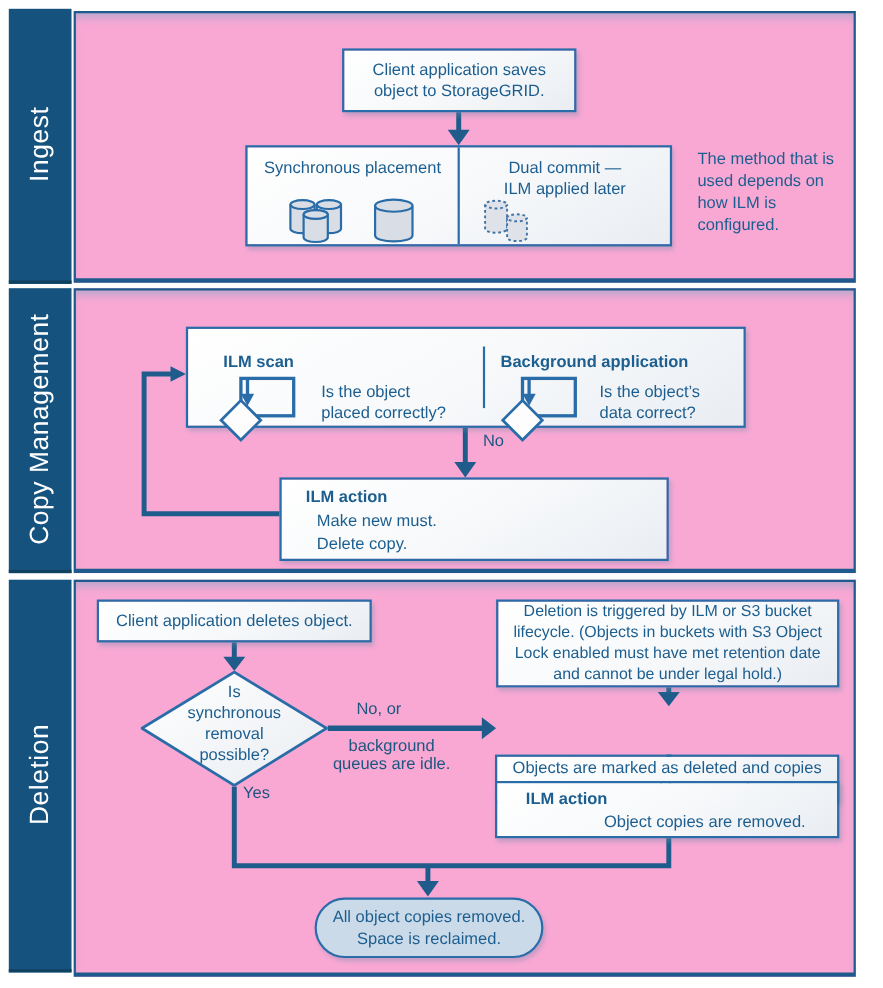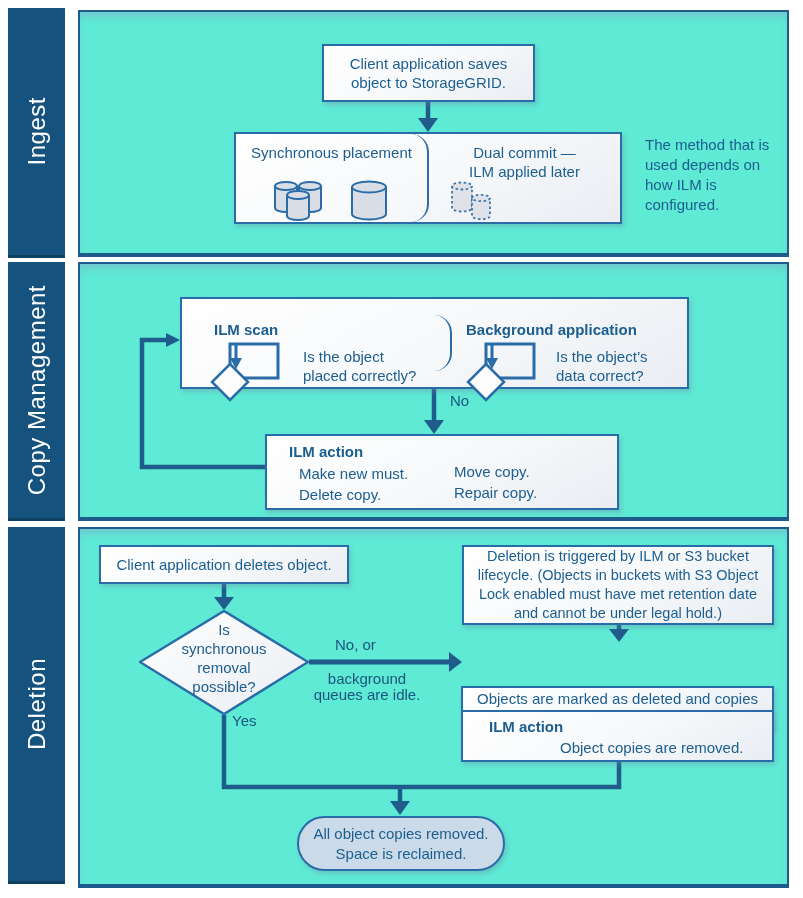--- a/index.html
+++ b/index.html
@@ -12,42 +12,42 @@
     border-bottom:3px solid #0F4161;box-sizing:border-box;
     display:flex;align-items:center;justify-content:center;
   }
   .lane-label span{
     writing-mode:vertical-rl;transform:rotate(180deg);
     color:#fff;font-size:24px;letter-spacing:.5px;white-space:nowrap;
   }
 
   
   .panel{
-    position:absolute;left:78px;width:711px;background:#5eead4;box-sizing:border-box;
+    position:absolute;left:67px;width:711px;background:#f9a8d4;box-sizing:border-box;
     border:2px solid #1E5B8C;border-bottom-width:4px;
     box-shadow:inset 0 7px 8px -3px rgba(130,165,200,.55);
   }
 
   
   .fbox{
     position:absolute;box-sizing:border-box;
     border:2px solid #2A6CA8;
     background:linear-gradient(150deg,#ffffff 0%,#f6f8fa 55%,#e9edf2 100%);
     box-shadow:2px 3px 4px rgba(110,140,170,.38);
     color:#1C5E8F;font-size:15px;line-height:19px;
   }
   .center{display:flex;align-items:center;justify-content:center;text-align:center;}
   .pre{white-space:pre-line;}
   .bold{font-weight:bold;}
   .note{position:absolute;color:#1C5E8F;font-size:15px;line-height:20px;}
   .lbl{position:absolute;color:#1A567F;font-weight:normal;font-size:15px;line-height:16px;}
 
   .cells{display:flex;width:100%;height:100%;}
   .cell{position:relative;flex:1;box-sizing:border-box;}
-  .cell.divider{border-right:2px solid #2A6CA8;border-radius:18px;}
+  .cell.divider{border-right:2px solid #2A6CA8;}
   .cell-title{position:absolute;top:9px;left:0;right:0;text-align:center;}
 
   .abs{position:absolute;}
   svg{display:block;}
 
   
   .pill{
     position:absolute;box-sizing:border-box;border:2px solid #2A6CA8;border-radius:28px;
     background:#CBDAE8;box-shadow:2px 3px 4px rgba(110,140,170,.38);
     color:#1C5E8F;font-size:15px;line-height:20px;
@@ -157,22 +157,20 @@
         </div>
       </div>
     </div>
 
     <div class="lbl" style="left:370px;top:129px;">No</div>
 
     <div class="fbox" style="left:185px;top:170px;width:354px;height:76px;">
       <div class="abs bold" style="left:22px;top:6px;">ILM action</div>
       <div class="abs pre" style="left:32px;top:27px;line-height:21px;">Make new must.
 Delete copy.</div>
-      <div class="abs pre" style="left:187px;top:25px;line-height:21px;">Move copy.
-Repair copy.</div>
     </div>
   </div>
 
   <div class="panel" style="top:527px;height:361px;">
 
     <svg class="abs" style="left:0;top:0;" width="707" height="355" viewBox="0 0 707 355">
 
       <line x1="144" y1="55" x2="144" y2="70" stroke="#1F5C8B" stroke-width="4.5"></line>
       <polygon points="134,68 154,68 144,81" fill="#1F5C8B"></polygon>
 

